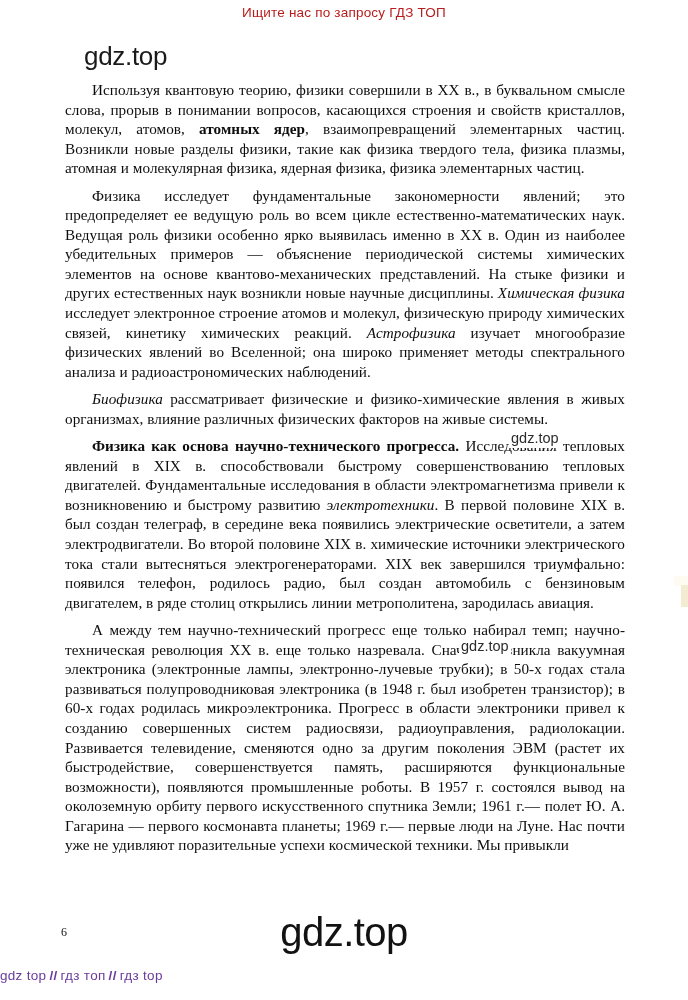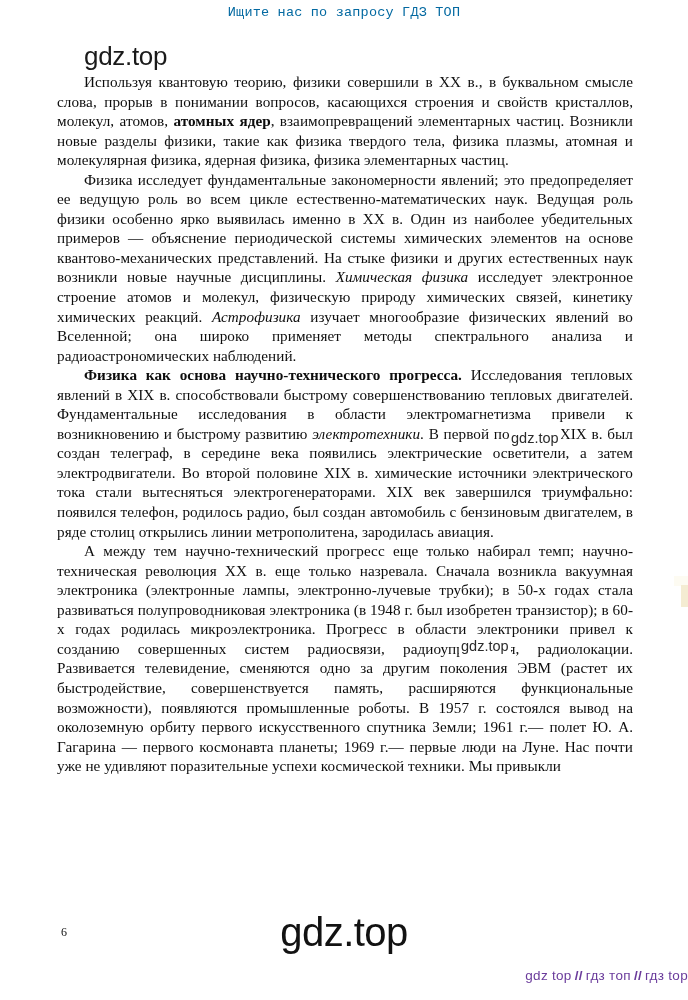--- a/index.html
+++ b/index.html
@@ -21,25 +21,25 @@
     overflow: hidden;
   }
 
   
   .promo-header {
     position: absolute;
     top: 5px;
     left: 0;
     width: 688px;
     text-align: center;
-    font-family: Liberation Mono, monospace;
+    font-family: Liberation Sans, sans-serif;
     font-size: 13.5px;
     font-weight: 400;
     letter-spacing: 0.2px;
-    color: #0369a1;
+    color: #b91c1c;
     white-space: nowrap;
   }
 
   
   .wm-top {
     position: absolute;
     left: 84px;
     top: 41px;
     font-family: "Liberation Sans", "DejaVu Sans", sans-serif;
     font-size: 26px;
@@ -55,21 +55,21 @@
     top: 72px;
     width: 576px;
     font-size: 15.2px;
     line-height: 19.55px;
     text-align: justify;
     text-justify: inter-word;
     letter-spacing: 0.05px;
     color: #0d0d0d;
   }
   .text-column p {
-    margin: 0;
+    margin: 8px;
     text-indent: 27px;
     hyphens: manual;
   }
   .text-column b { font-weight: 700; }
   .text-column i { }
 
   
   .wm-inline {
     position: absolute;
     font-family: "Liberation Sans", "DejaVu Sans", sans-serif;
@@ -105,21 +105,21 @@
     font-size: 12px;
     color: #111111;
   }
 
   
   .promo-footer {
     position: absolute;
     left: 0;
     top: 968px;
     width: 688px;
-    text-align: right;
+    text-align: left;
     font-family: "Liberation Sans", "DejaVu Sans", sans-serif;
     font-size: 13.5px;
     color: #6a3b9b;
     letter-spacing: 0.3px;
     white-space: nowrap;
   }
   .promo-footer .sep {
     color: #6a3b9b;
     font-weight: 700;
     padding: 0 3px;
@@ -148,20 +148,21 @@
 
 <div id="page">
 
   <div class="promo-header">Ищите нас по запросу ГДЗ ТОП</div>
 
   <div class="wm-top">gdz.top</div>
 
   <div class="text-column" id="text-column">
       <p><span>Используя квантовую теорию, физики совершили в XX в., в буквальном смысле слова, прорыв в понимании вопросов, касающихся строения и свойств кристаллов, молекул, атомов, </span><b>атомных ядер</b><span>, взаимопревращений элементарных частиц. Возникли новые разделы физики, такие как физика твердого тела, физика плазмы, атомная и молекулярная физика, ядерная физика, физика элементарных частиц.</span></p>
       <p><span>Физика исследует фундаментальные закономерности явлений; это предопределяет ее ведущую роль во всем цикле естественно-математических наук. Ведущая роль физики особенно ярко выявилась именно в XX в. Один из наиболее убедительных примеров — объяснение периодической системы химических элементов на основе квантово-механических представлений. На стыке физики и других естественных наук возникли новые научные дисциплины. </span><i>Химическая физика</i><span> исследует электронное строение атомов и молекул, физическую природу химических связей, кинетику химических реакций. </span><i>Астрофизика</i><span> изучает многообразие физических явлений во Вселенной; она широко применяет методы спектрального анализа и радиоастрономических наблюдений.</span></p>
+      <p><i>Биофизика</i><span> рассматривает физические и физико-химические явления в живых организмах, влияние различных физических факторов на живые системы.</span></p>
       <p><b>Физика как основа научно-технического прогресса.</b><span> Исследования тепловых явлений в XIX в. способствовали быстрому совершенствованию тепловых двигателей. Фундаментальные исследования в области электромагнетизма привели к возникновению и быстрому развитию </span><i>электротехники</i><span>. В первой половине XIX в. был создан телеграф, в середине века появились электрические осветители, а затем электродвигатели. Во второй половине XIX в. химические источники электрического тока стали вытесняться электрогенераторами. XIX век завершился триумфально: появился телефон, родилось радио, был создан автомобиль с бензиновым двигателем, в ряде столиц открылись линии метрополитена, зародилась авиация.</span></p>
       <p><span>А между тем научно-технический прогресс еще только набирал темп; научно-техническая революция XX в. еще только назревала. Сначала возникла вакуумная электроника (электронные лампы, электронно-лучевые трубки); в 50-х годах стала развиваться полупроводниковая электроника (в 1948 г. был изобретен транзистор); в 60-х годах родилась микроэлектроника. Прогресс в области электроники привел к созданию совершенных систем радиосвязи, радиоуправления, радиолокации. Развивается телевидение, сменяются одно за другим поколения ЭВМ (растет их быстродействие, совершенствуется память, расширяются функциональные возможности), появляются промышленные роботы. В 1957 г. состоялся вывод на околоземную орбиту первого искусственного спутника Земли; 1961 г.— полет Ю. А. Гагарина — первого космонавта планеты; 1969 г.— первые люди на Луне. Нас почти уже не удивляют поразительные успехи космической техники. Мы привыкли</span></p>
     </div>
 
   <div class="wm-inline w1">gdz.top</div>
 
   <div class="wm-inline w2">gdz.top</div>
 
   <div class="scan-edge-2"></div>
   <div class="scan-edge"></div>

